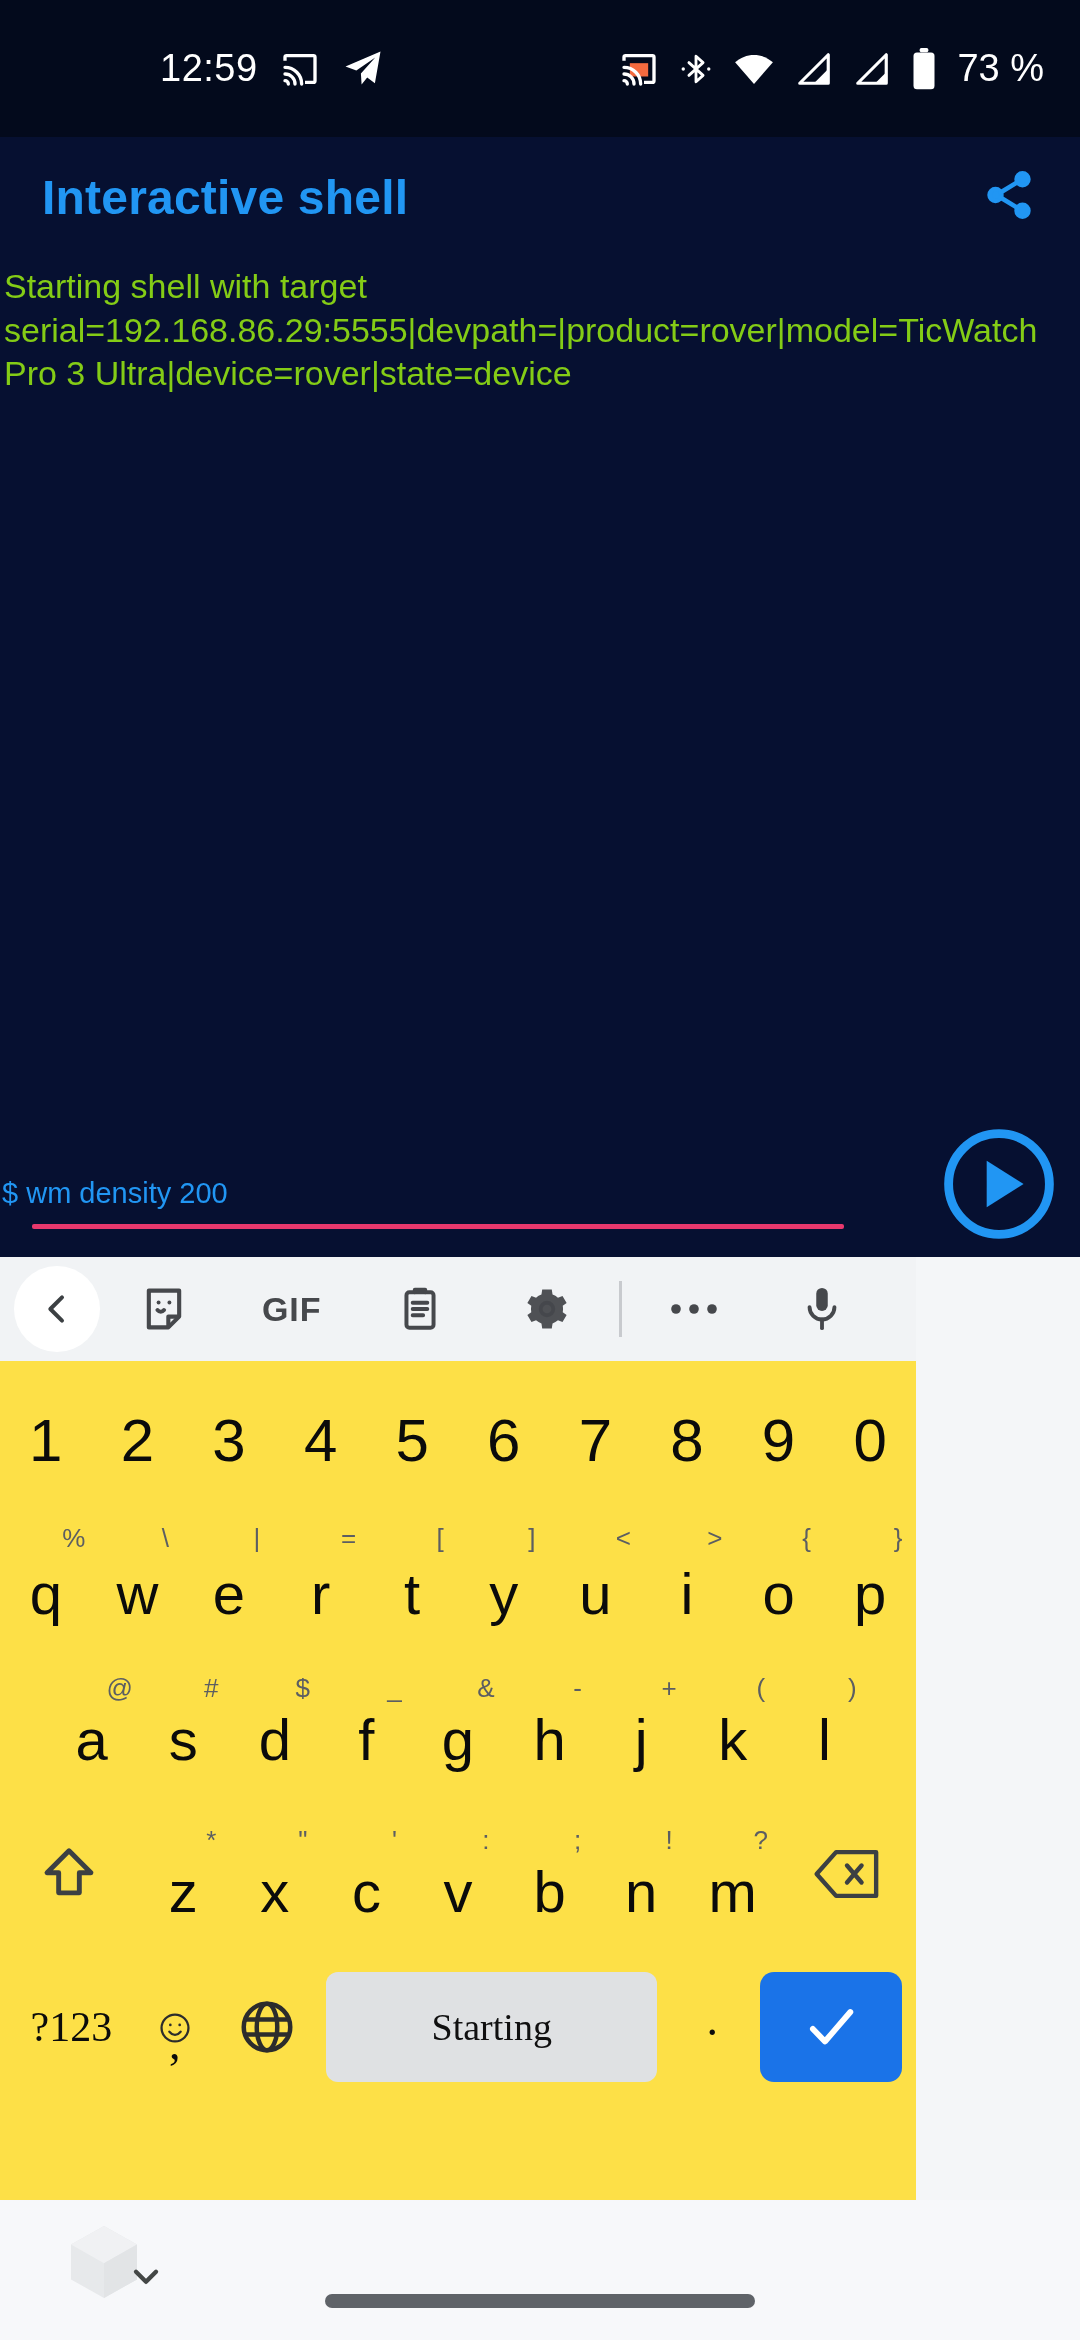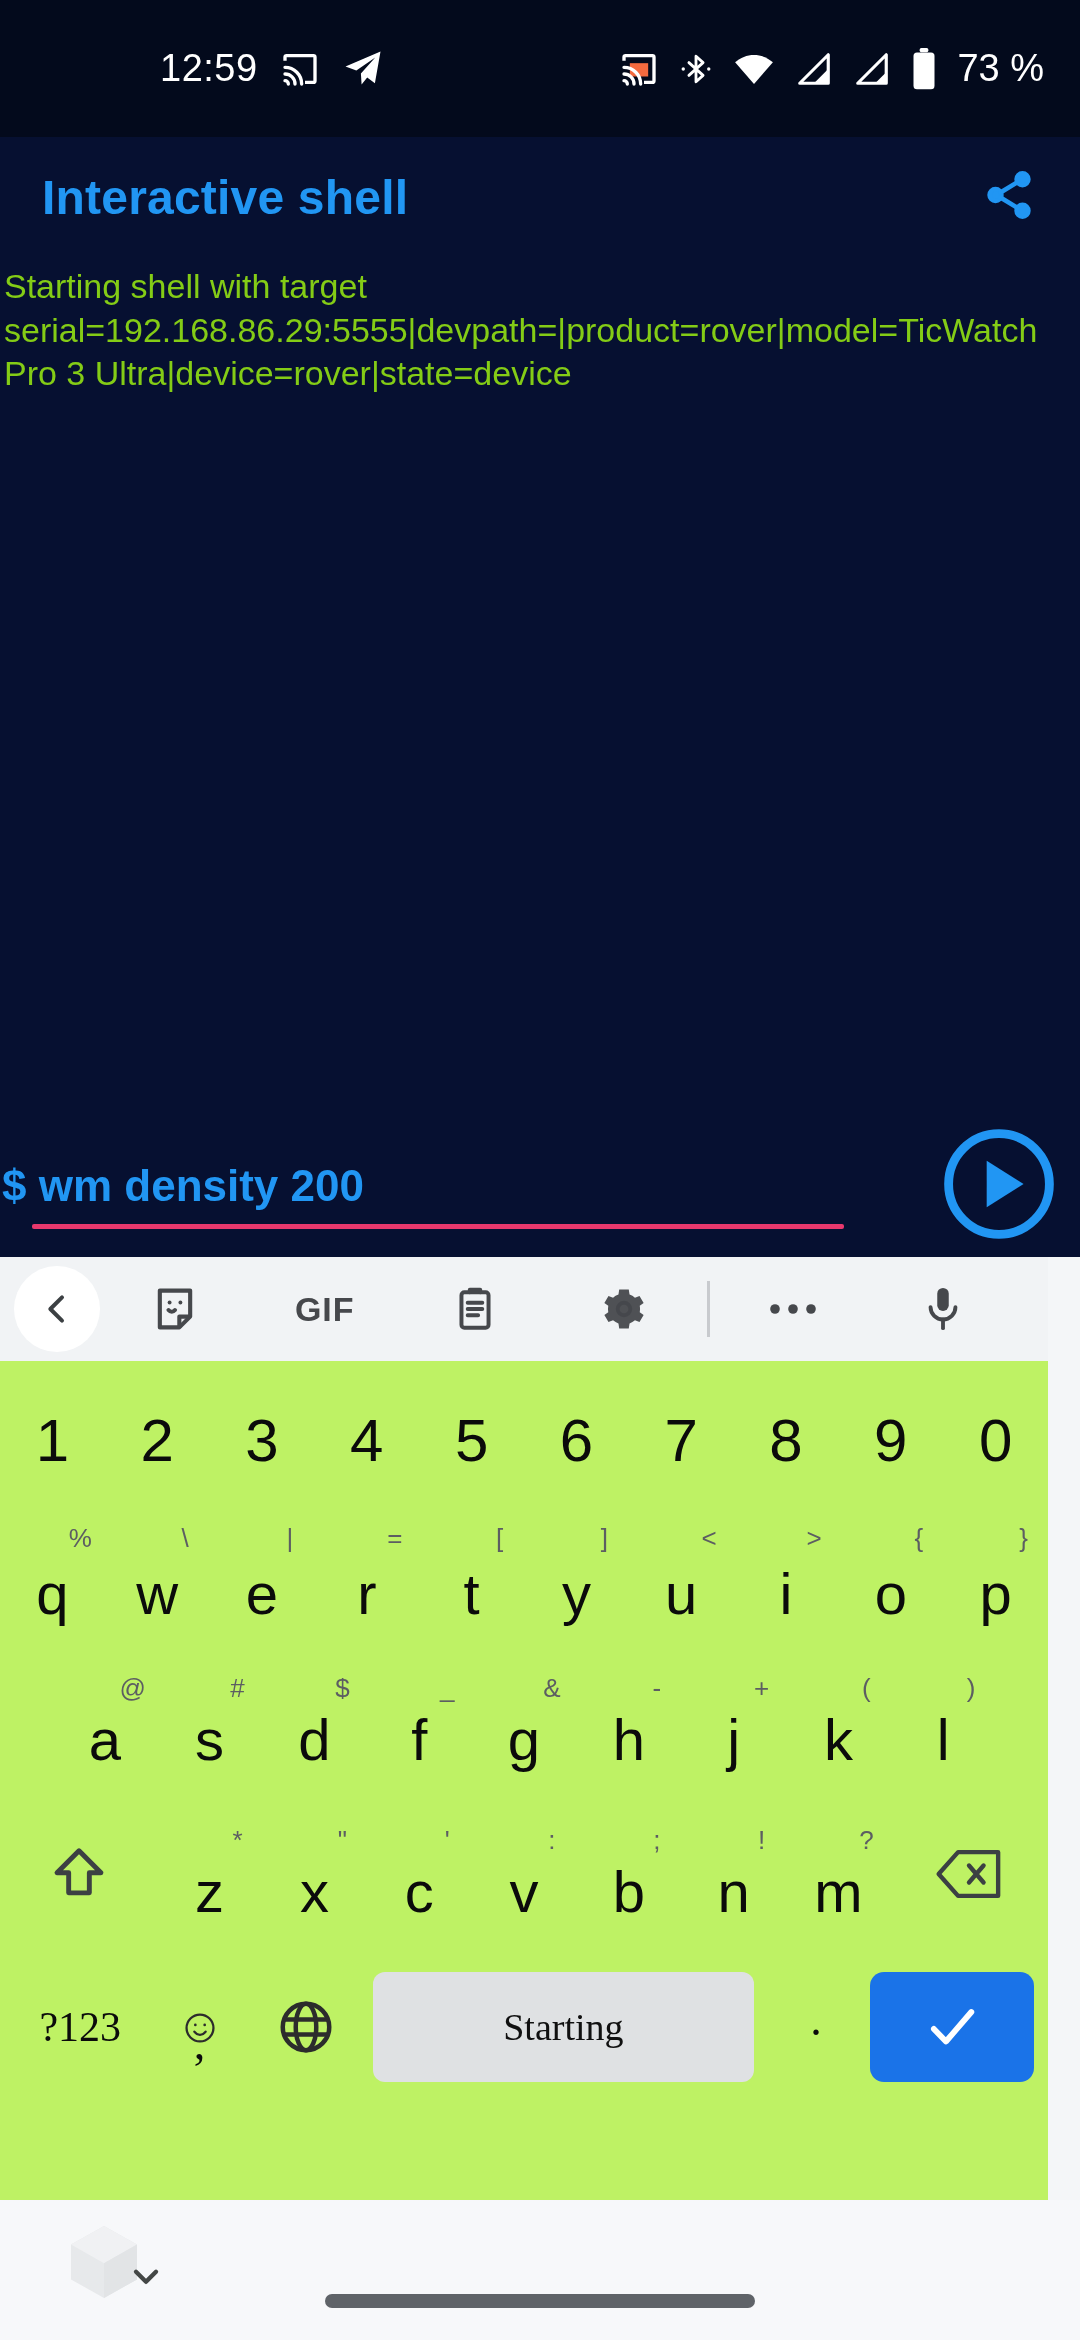--- a/index.html
+++ b/index.html
@@ -48,36 +48,36 @@
     margin-top:8px;
   }
 
   
   .input-row{
     position:absolute; left:0; bottom:28px; width:1080px;
     display:flex; align-items:flex-end; padding:0 18px 0 0;
   }
   .input-wrap{ flex:1; margin-left:2px; position:relative; }
   .input-text{
-    color:#2196f3; font-size:44px; line-height:1.1;
-    padding:0 0 14px 0; white-space:nowrap; overflow:hidden;font-weight:bold;
+    color:#2196f3; font-size:29px; line-height:1.1;
+    padding:0 0 14px 0; white-space:nowrap; overflow:hidden;
   }
   .input-underline{
     height:5px; background:#e8386d; margin-left:30px; margin-right:86px;
     border-radius:2px;
   }
   .send-btn{
     width:126px; height:126px; margin-left:6px; margin-bottom:-18px;
     flex:0 0 auto; display:flex; align-items:center; justify-content:center;
   }
 
   
   .keyboard{
-    position:absolute; top:1257px; left:0; width:1048px; height:1083px;
-    background:#bef264;
+    position:absolute; top:1257px; left:0; width:916px; height:1083px;
+    background:#fde047;
   }
   .kb-toolbar{
     height:104px; display:flex; align-items:center;
     padding:0 30px 0 14px; background:#f1f3f5;
   }
   .kb-back{
     width:86px; height:86px; border-radius:50%; background:#ffffff;
     display:flex; align-items:center; justify-content:center; flex:0 0 auto;
   }
   .kb-tool{

